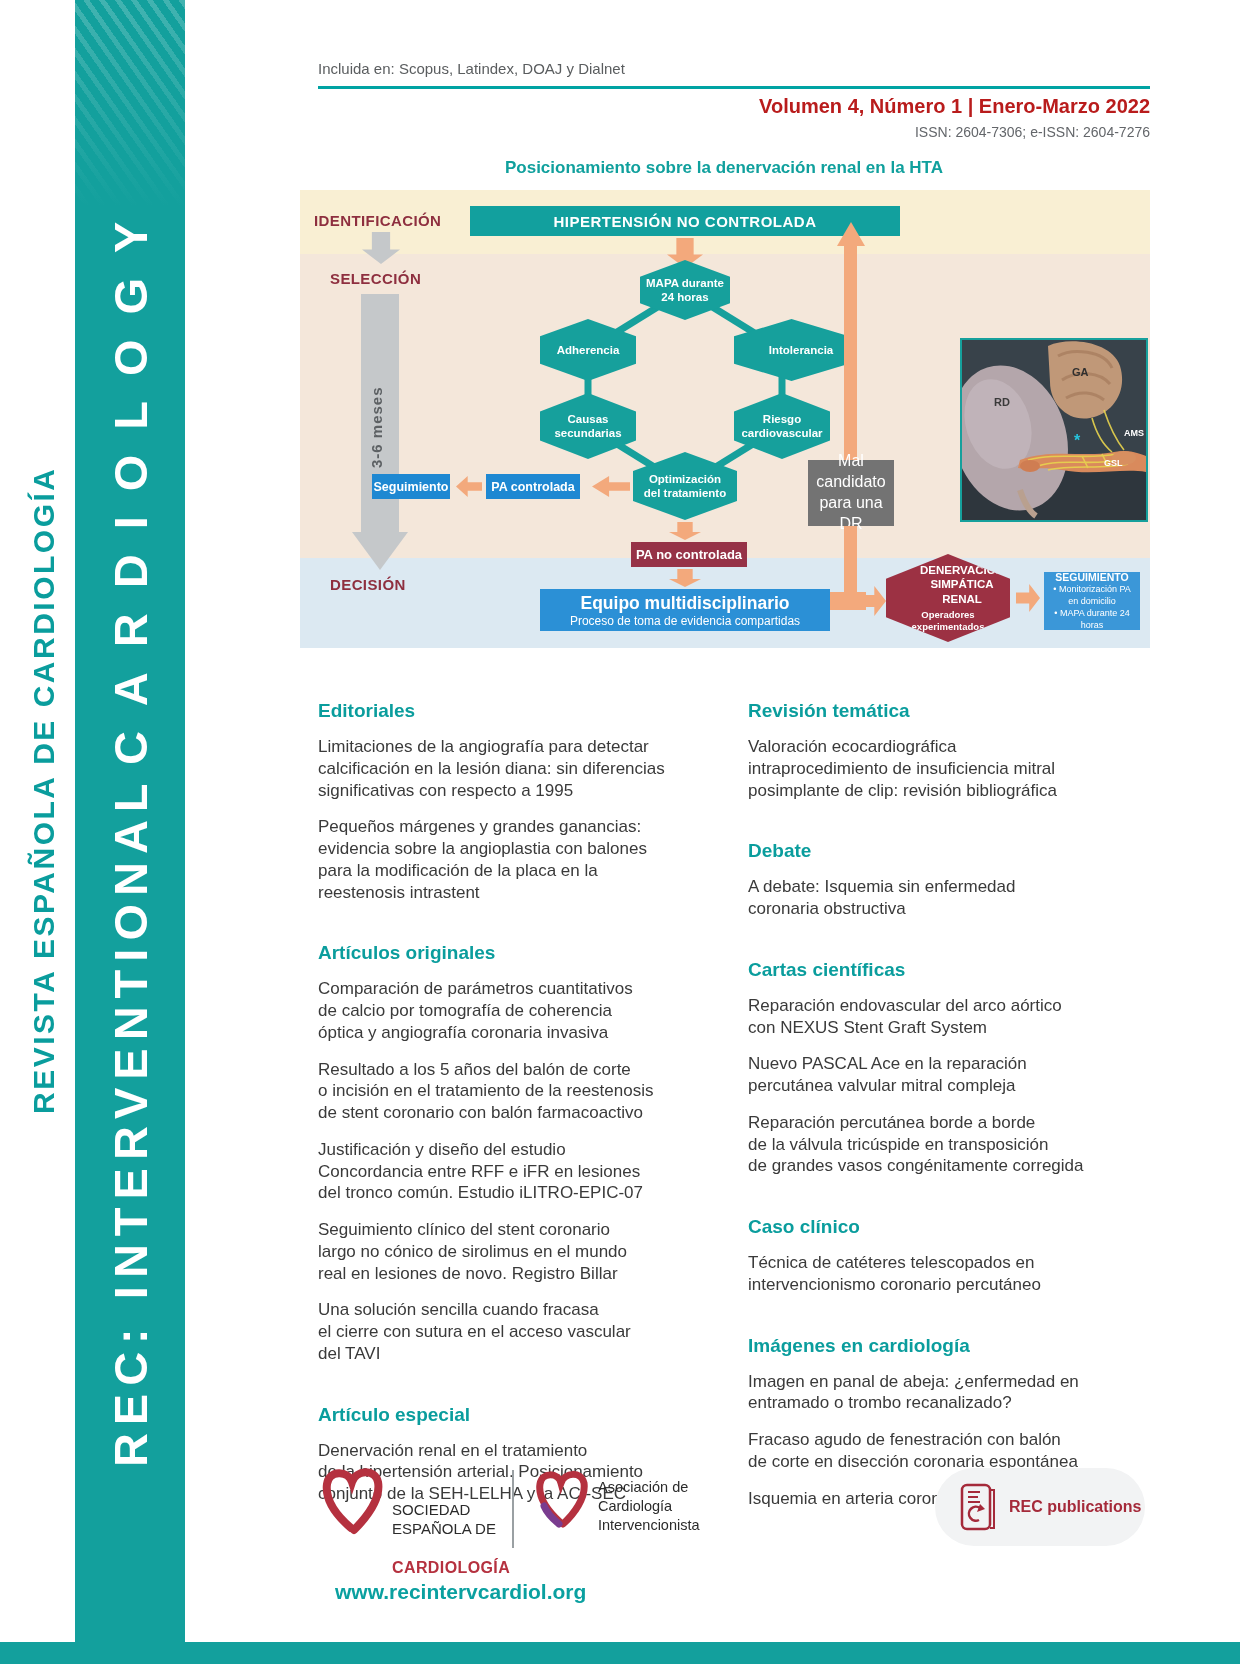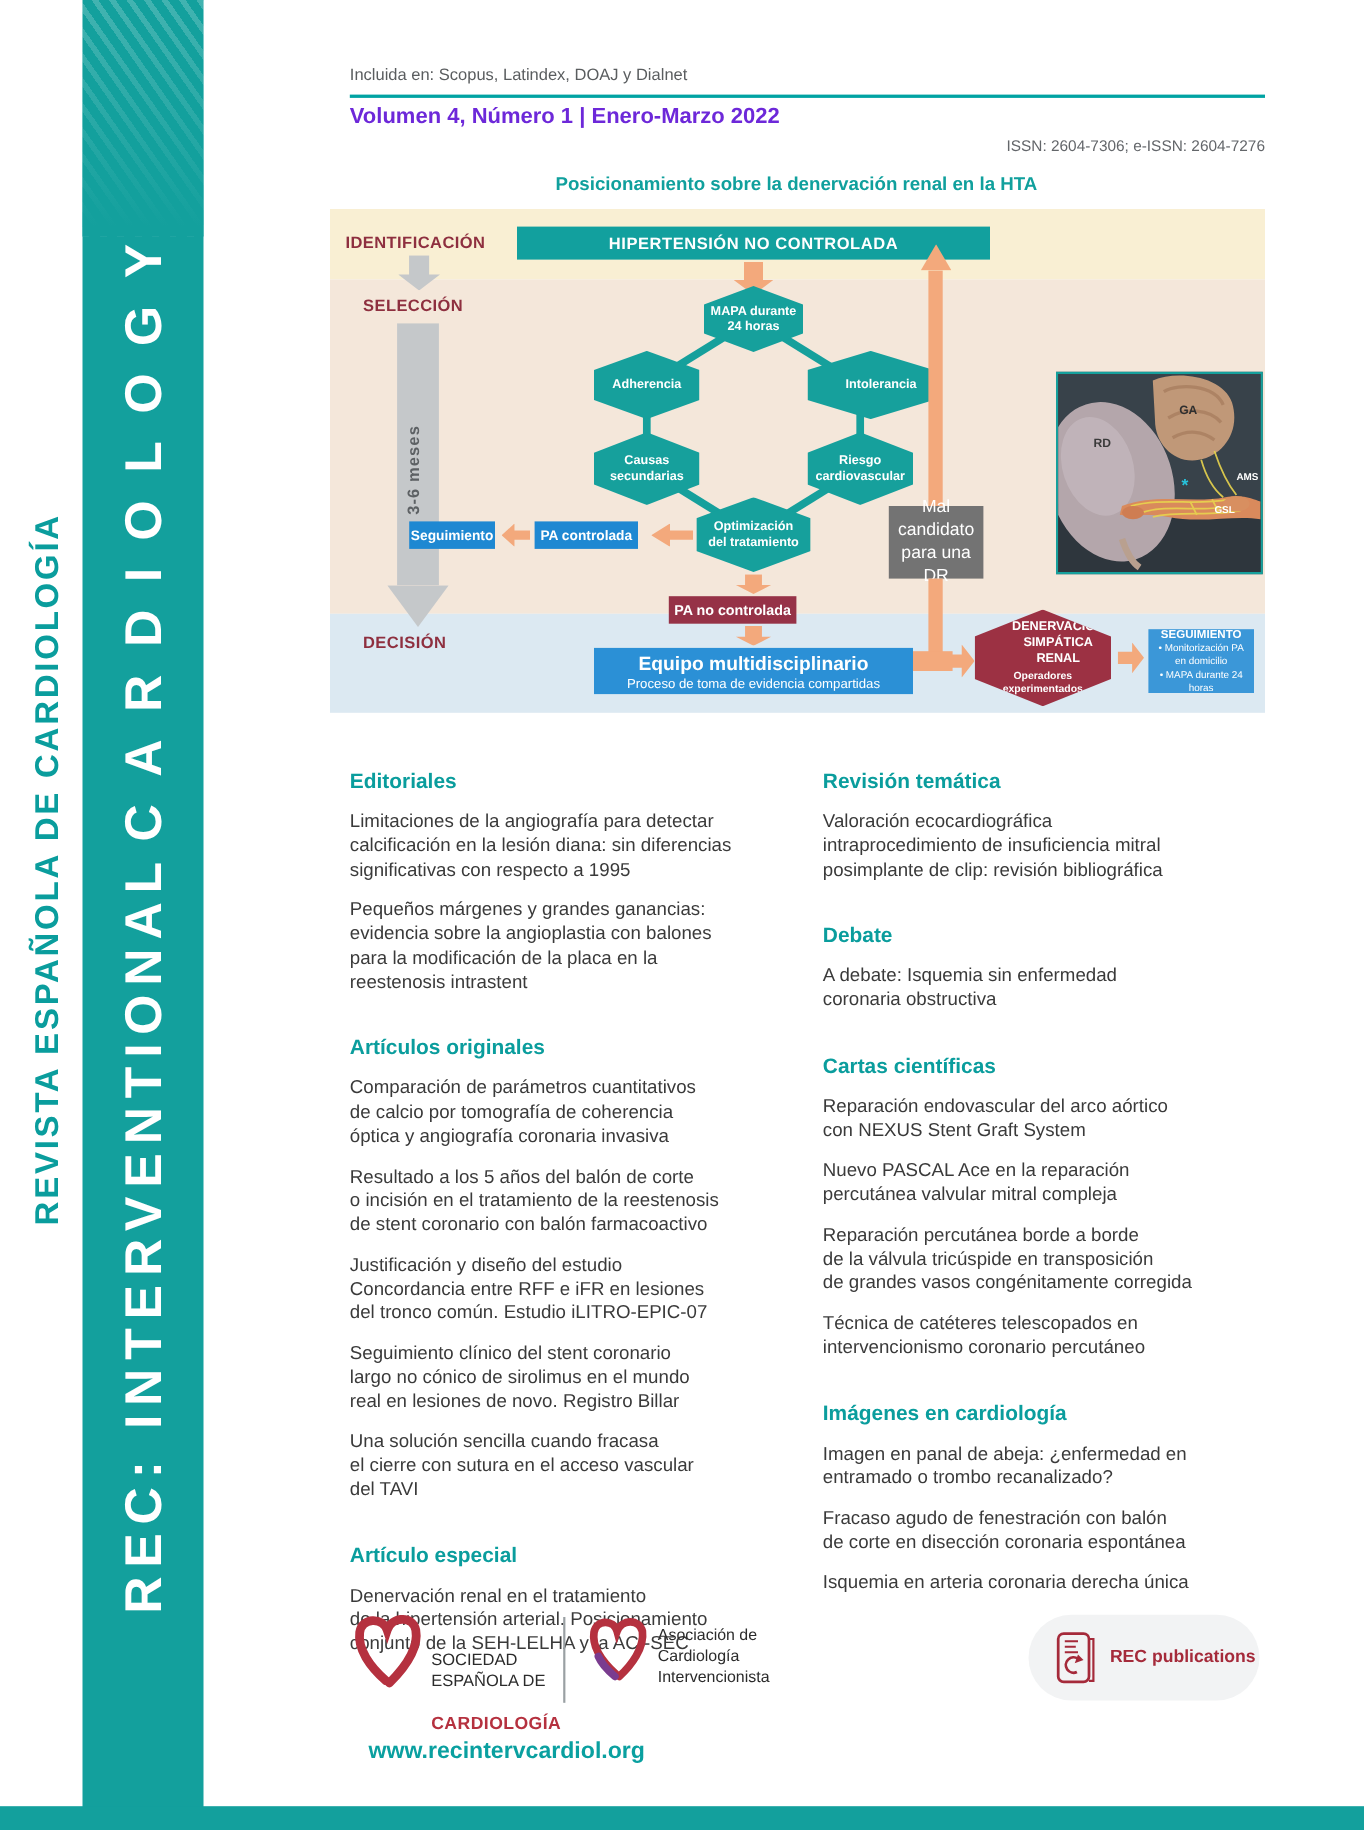--- a/index.html
+++ b/index.html
@@ -17,22 +17,22 @@
   .band-stripes:after{content:'';position:absolute;inset:0;
     background:linear-gradient(180deg,rgba(19,160,157,0) 0%,#13a09d 96%);}
   .band-title{position:absolute;left:50%;top:50%;transform:translate(-50%,-50%) rotate(180deg);
     writing-mode:vertical-rl;color:#ffffff;font-weight:bold;font-size:47px;white-space:nowrap;}
   .band-title .p1{letter-spacing:8px;}
   .band-title .p2{letter-spacing:25px;margin-top:10px;}
 
   
   .included{position:absolute;left:318px;top:60px;font-size:15px;color:#5a5d5f;}
   .rule{position:absolute;left:318px;top:86px;width:832px;height:3px;background:#00a3a3;}
-  .vol-line{position:absolute;left:318px;top:95px;width:832px;
-    color:#6d28d9;font-size:20px;font-weight:bold;}
+  .vol-line{position:absolute;left:318px;top:95px;width:832px;text-align:right;
+    color:#b91c1c;font-size:20px;font-weight:bold;}
   .issn-line{position:absolute;left:318px;top:124px;width:832px;text-align:right;
     color:#63666a;font-size:14px;}
 
   
   .fig-title{position:absolute;left:318px;top:158px;width:812px;text-align:center;
     color:#10a09d;font-size:17px;font-weight:bold;}
   .panel{position:absolute;left:300px;top:190px;width:850px;height:458px;}
   .bandrow{position:absolute;left:0;width:100%;}
   .row-id{top:0;height:64px;background:#f9efd3;}
   .row-sel{top:64px;height:304px;background:#f4e7da;}
@@ -125,21 +125,21 @@
 cardiovascular</div>
     <div class="node hex" style="left:333px;top:262px;width:104px;height:68px;">Optimización
 del tratamiento</div>
 
     <div class="arr arr-left" style="left:292px;top:286px;width:38px;height:21px;"></div>
     <div class="node bluebox" style="left:186px;top:284px;width:94px;height:25px;">PA controlada</div>
     <div class="arr arr-left" style="left:156px;top:286px;width:26px;height:21px;"></div>
     <div class="node bluebox" style="left:72px;top:284px;width:78px;height:25px;">Seguimiento</div>
 
     <div class="arr arr-down" style="left:369px;top:332px;width:32px;height:18px;"></div>
-    <div class="node" style="left:308px;top:352px;width:116px;height:25px;background:#963247;font-weight:bold;font-size:13px;">PA no controlada</div>
+    <div class="node" style="left:331px;top:352px;width:116px;height:25px;background:#963247;font-weight:bold;font-size:13px;">PA no controlada</div>
     <div class="arr arr-down" style="left:369px;top:379px;width:32px;height:18px;"></div>
     <div class="node" style="left:240px;top:399px;width:290px;height:42px;background:#2b90d6;flex-direction:column;">
       <div style="font-size:17.5px;font-weight:bold;">Equipo multidisciplinario</div>
       <div style="font-size:12px;">Proceso de toma de evidencia compartidas</div>
     </div>
 
     <div class="arr tri-up" style="left:537px;top:32px;width:28px;height:24px;"></div>
     <div class="arr" style="left:544px;top:56px;width:13px;height:214px;"></div>
     <div class="node" style="left:508px;top:270px;width:86px;height:66px;background:#737373;font-size:16px;line-height:1.3;white-space:pre-line;">Mal candidato
 para una
@@ -231,20 +231,21 @@
     <p>A debate: Isquemia sin enfermedad
 coronaria obstructiva</p>
     <h3>Cartas científicas</h3>
     <p>Reparación endovascular del arco aórtico
 con NEXUS Stent Graft System</p>
     <p>Nuevo PASCAL Ace en la reparación
 percutánea valvular mitral compleja</p>
     <p>Reparación percutánea borde a borde
 de la válvula tricúspide en transposición
 de grandes vasos congénitamente corregida</p>
+    <h3>Caso clínico</h3>
     <p>Técnica de catéteres telescopados en
 intervencionismo coronario percutáneo</p>
     <h3>Imágenes en cardiología</h3>
     <p>Imagen en panal de abeja: ¿enfermedad en
 entramado o trombo recanalizado?</p>
     <p>Fracaso agudo de fenestración con balón
 de corte en disección coronaria espontánea</p>
     <p>Isquemia en arteria coronaria derecha única</p>
   </div>
 

